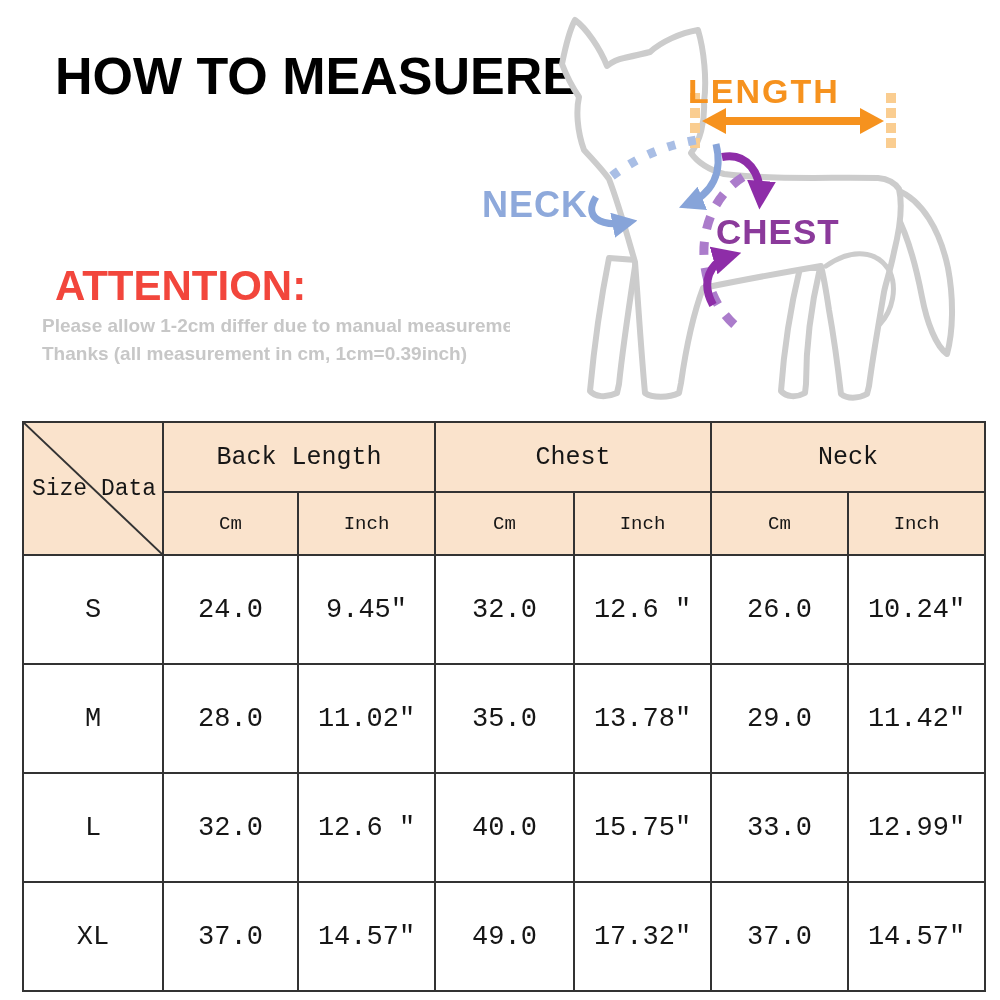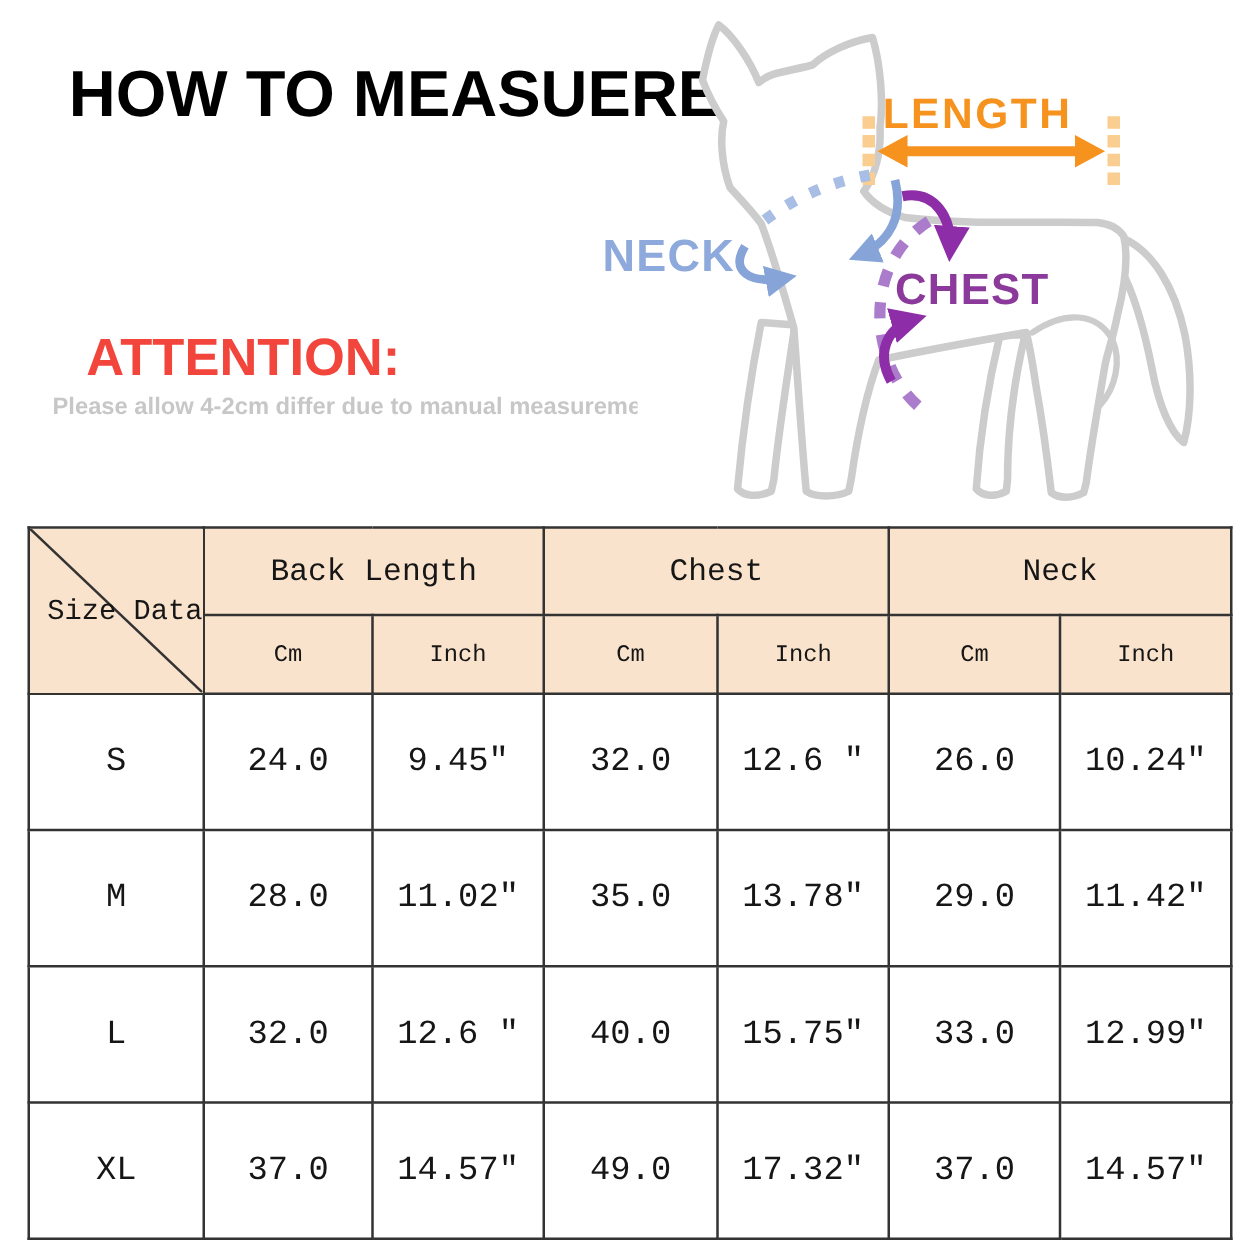--- a/index.html
+++ b/index.html
@@ -2,56 +2,57 @@
 <html><head>
 <meta charset="utf-8">
 <style>
   html,body { margin:0; padding:0; background:#ffffff; }
   body { width:1000px; height:1000px; font-family:"Liberation Sans",sans-serif; }
   .canvas { position:relative; width:1000px; height:1000px; overflow:hidden; background:#fff; }
 
   
   .title { position:absolute; left:55px; top:46px; font-size:52px; font-weight:800; color:#000000; }
   .subtitle { position:absolute; left:56px; top:124px; font-size:20px; font-weight:700; color:#9A9A9A; line-height:30px; }
-  .attention-title { position:absolute; left:69px; top:262px; font-size:42px; font-weight:800; color:#F2463C; }
+  .attention-title { position:absolute; left:55px; top:262px; font-size:42px; font-weight:800; color:#F2463C; }
   .attention-body { position:absolute; left:42px; top:312px; width:468px; font-size:19px; font-weight:700;
                     color:#C7C7C7; line-height:28px; }
   .attention-body .line { white-space:nowrap; overflow:hidden; }
 
   
   .diagram { position:absolute; left:0; top:0; width:1000px; height:420px; }
   .diagram svg { position:absolute; left:0; top:0; }
   .dlabel { position:absolute; font-weight:800; }
-  .dlabel.length { left:688px; top:72px; width:188px; text-align:center; font-size:34px; letter-spacing:2px; color:#F6921E; }
+  .dlabel.length { left:688px; top:72px; width:188px; font-size:34px; letter-spacing:2px; color:#F6921E; }
   .dlabel.neck   { left:482px; top:184px; font-size:36px; letter-spacing:1px; color:#8EA9DB; }
   .dlabel.chest  { left:716px; top:212px; font-size:35px; letter-spacing:1px; color:#8B3A9B; }
 
   
   .size-table { position:absolute; left:22px; top:421px; width:962px; border-collapse:collapse; table-layout:fixed;
                 font-family:"Liberation Mono","DejaVu Sans Mono",monospace; color:#161616; }
   .size-table th, .size-table td { border:2px solid #333333; text-align:center; vertical-align:middle; font-weight:400; padding:0; }
   .size-table thead th { background:#FAE3CC; }
   .size-table .h1 th { height:68px; font-size:25px; }
   .size-table .h2 th { height:61px; font-size:19px; }
   .size-table tbody th, .size-table tbody td { height:107px; font-size:27px; background:#ffffff; }
   .corner { position:relative; padding:0; }
   .corner svg { position:absolute; left:0; top:0; width:100%; height:100%; }
-  .corner span { position:absolute; left:2px; right:0; top:50%; transform:translateY(-50%); font-size:23px;text-align:right; }
+  .corner span { position:absolute; left:2px; right:0; top:50%; transform:translateY(-50%); font-size:23px; }
 </style>
 </head>
 <body>
 
 <div class="canvas">
 
   <div class="title">HOW TO MEASUERE</div>
   <div class="subtitle">
   </div>
   <div class="attention-title">ATTENTION:</div>
   <div class="attention-body">
-    <div class="line">Please allow 4-2cm differ due to manual measureme</div>
+    <div class="line">Please allow 1-2cm differ due to manual measureme</div>
+    <div class="line">Thanks (all measurement in cm, 1cm=0.39inch)</div>
   </div>
 
   <div class="diagram">
     <svg viewBox="0 0 1000 420" width="1000" height="420">
       <defs>
         <marker id="mB" viewBox="0 0 10 10" refX="7" refY="5" markerWidth="3.6" markerHeight="3.6" orient="auto">
           <path d="M0 0 L10 5 L0 10 z" fill="#87A4D9"></path>
         </marker>
         <marker id="mP" viewBox="0 0 10 10" refX="7" refY="5" markerWidth="3.6" markerHeight="3.6" orient="auto">
           <path d="M0 0 L10 5 L0 10 z" fill="#8E2DA8"></path>

